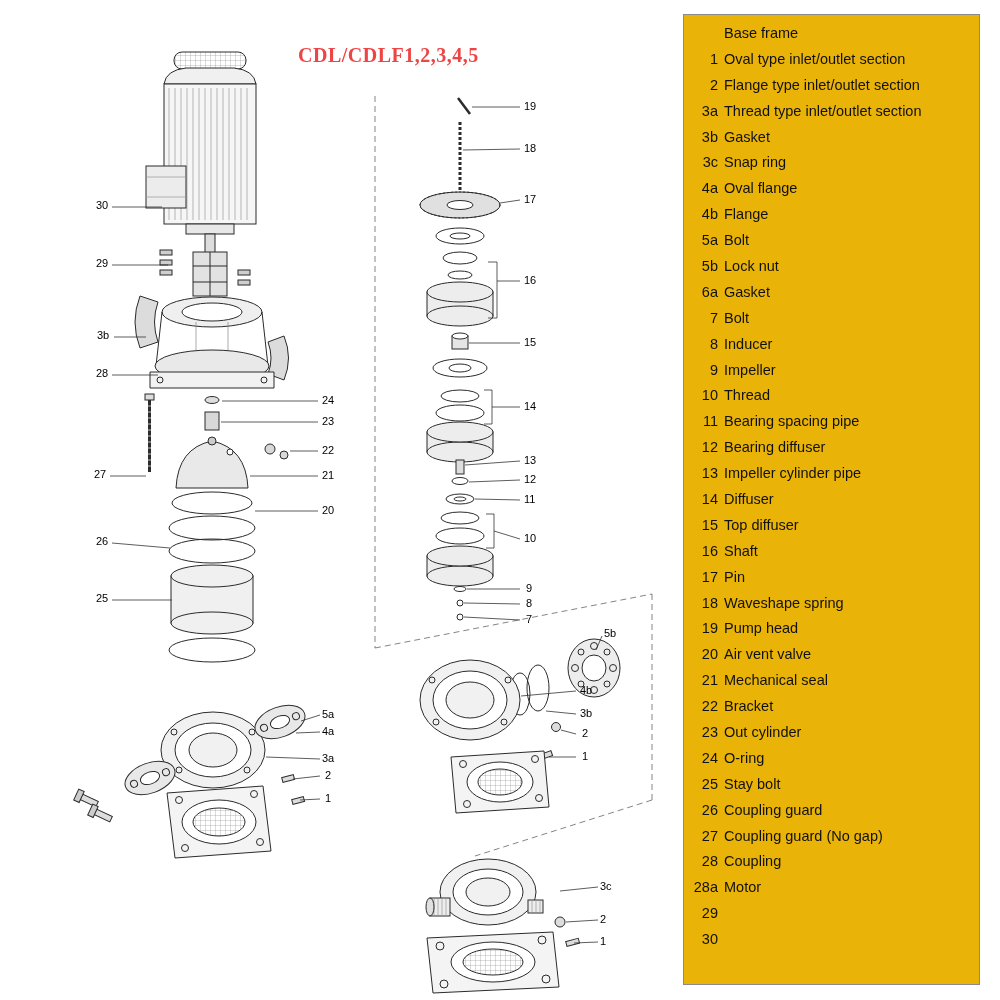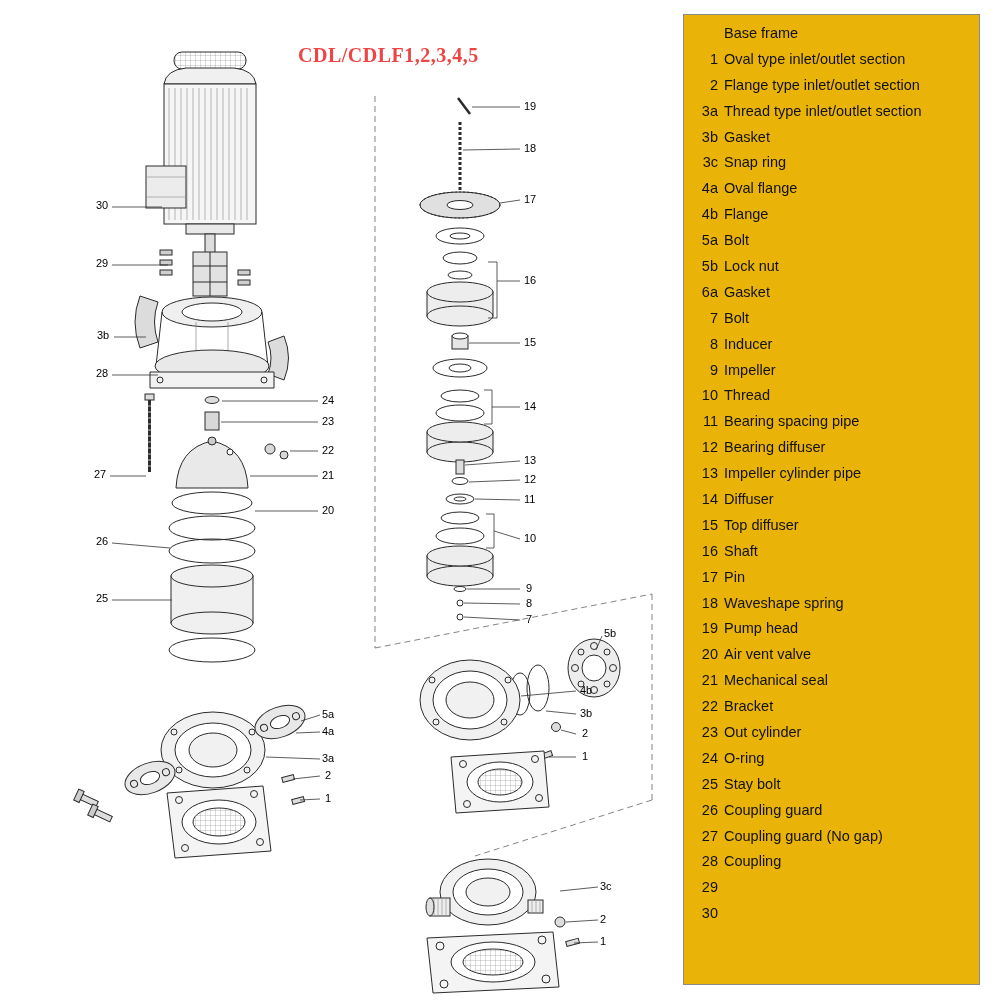--- a/index.html
+++ b/index.html
@@ -471,20 +471,24 @@
   <div class="plist-row">
     <span class="plist-num">27</span>
     <span class="plist-label">Coupling guard (No gap)</span>
   </div>
 
   <div class="plist-row">
     <span class="plist-num">28</span>
     <span class="plist-label">Coupling</span>
   </div>
 
+  <div class="plist-row">
+    <span class="plist-num">28a</span>
+    <span class="plist-label">Motor</span>
+  </div>
 
   <div class="plist-row">
     <span class="plist-num">29</span>
     <span class="plist-label"></span>
   </div>
 
   <div class="plist-row">
     <span class="plist-num">30</span>
     <span class="plist-label"></span>
   </div>

